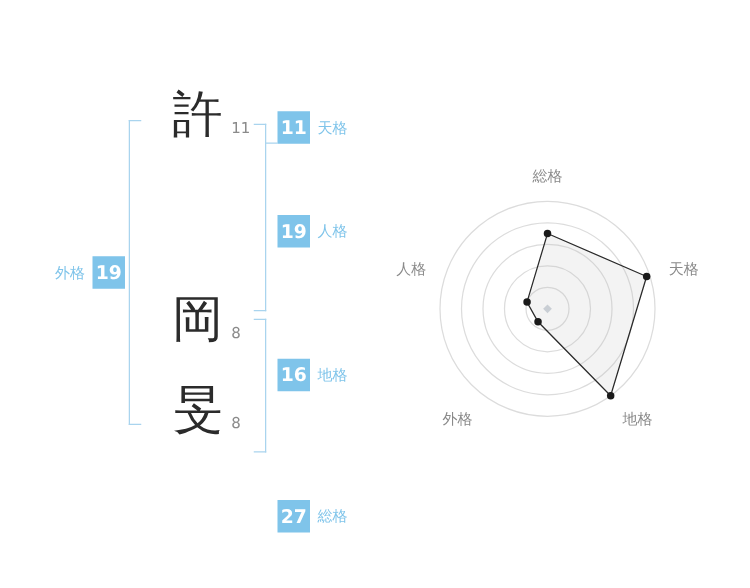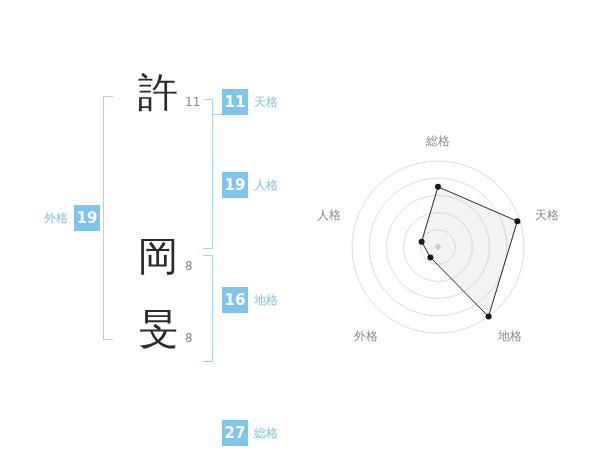--- a/index.html
+++ b/index.html
@@ -60,21 +60,21 @@
     <span class="grid-label">人格</span>
   </div>
   <div class="grid-row" style="left:222px;top:287px;">
     <span class="badge">16</span>
     <span class="grid-label">地格</span>
   </div>
   <div class="grid-row" style="left:44px;top:205px;">
     <span class="grid-label">外格</span>
     <span class="badge">19</span>
   </div>
-  <div class="grid-row" style="left:222px;top:420px;">
+  <div class="grid-row" style="left:222px;top:400px;">
     <span class="badge">27</span>
     <span class="grid-label">総格</span>
   </div>
 
   <div class="radar-wrap">
     <svg width="285" height="255" viewBox="0 0 285 255">
         <circle cx="140" cy="135" r="17.2" fill="none" stroke="#dcdcdc" stroke-width="1"></circle>
         <circle cx="140" cy="135" r="34.4" fill="none" stroke="#dcdcdc" stroke-width="1"></circle>
         <circle cx="140" cy="135" r="51.6" fill="none" stroke="#dcdcdc" stroke-width="1"></circle>
         <circle cx="140" cy="135" r="68.8" fill="none" stroke="#dcdcdc" stroke-width="1"></circle>

